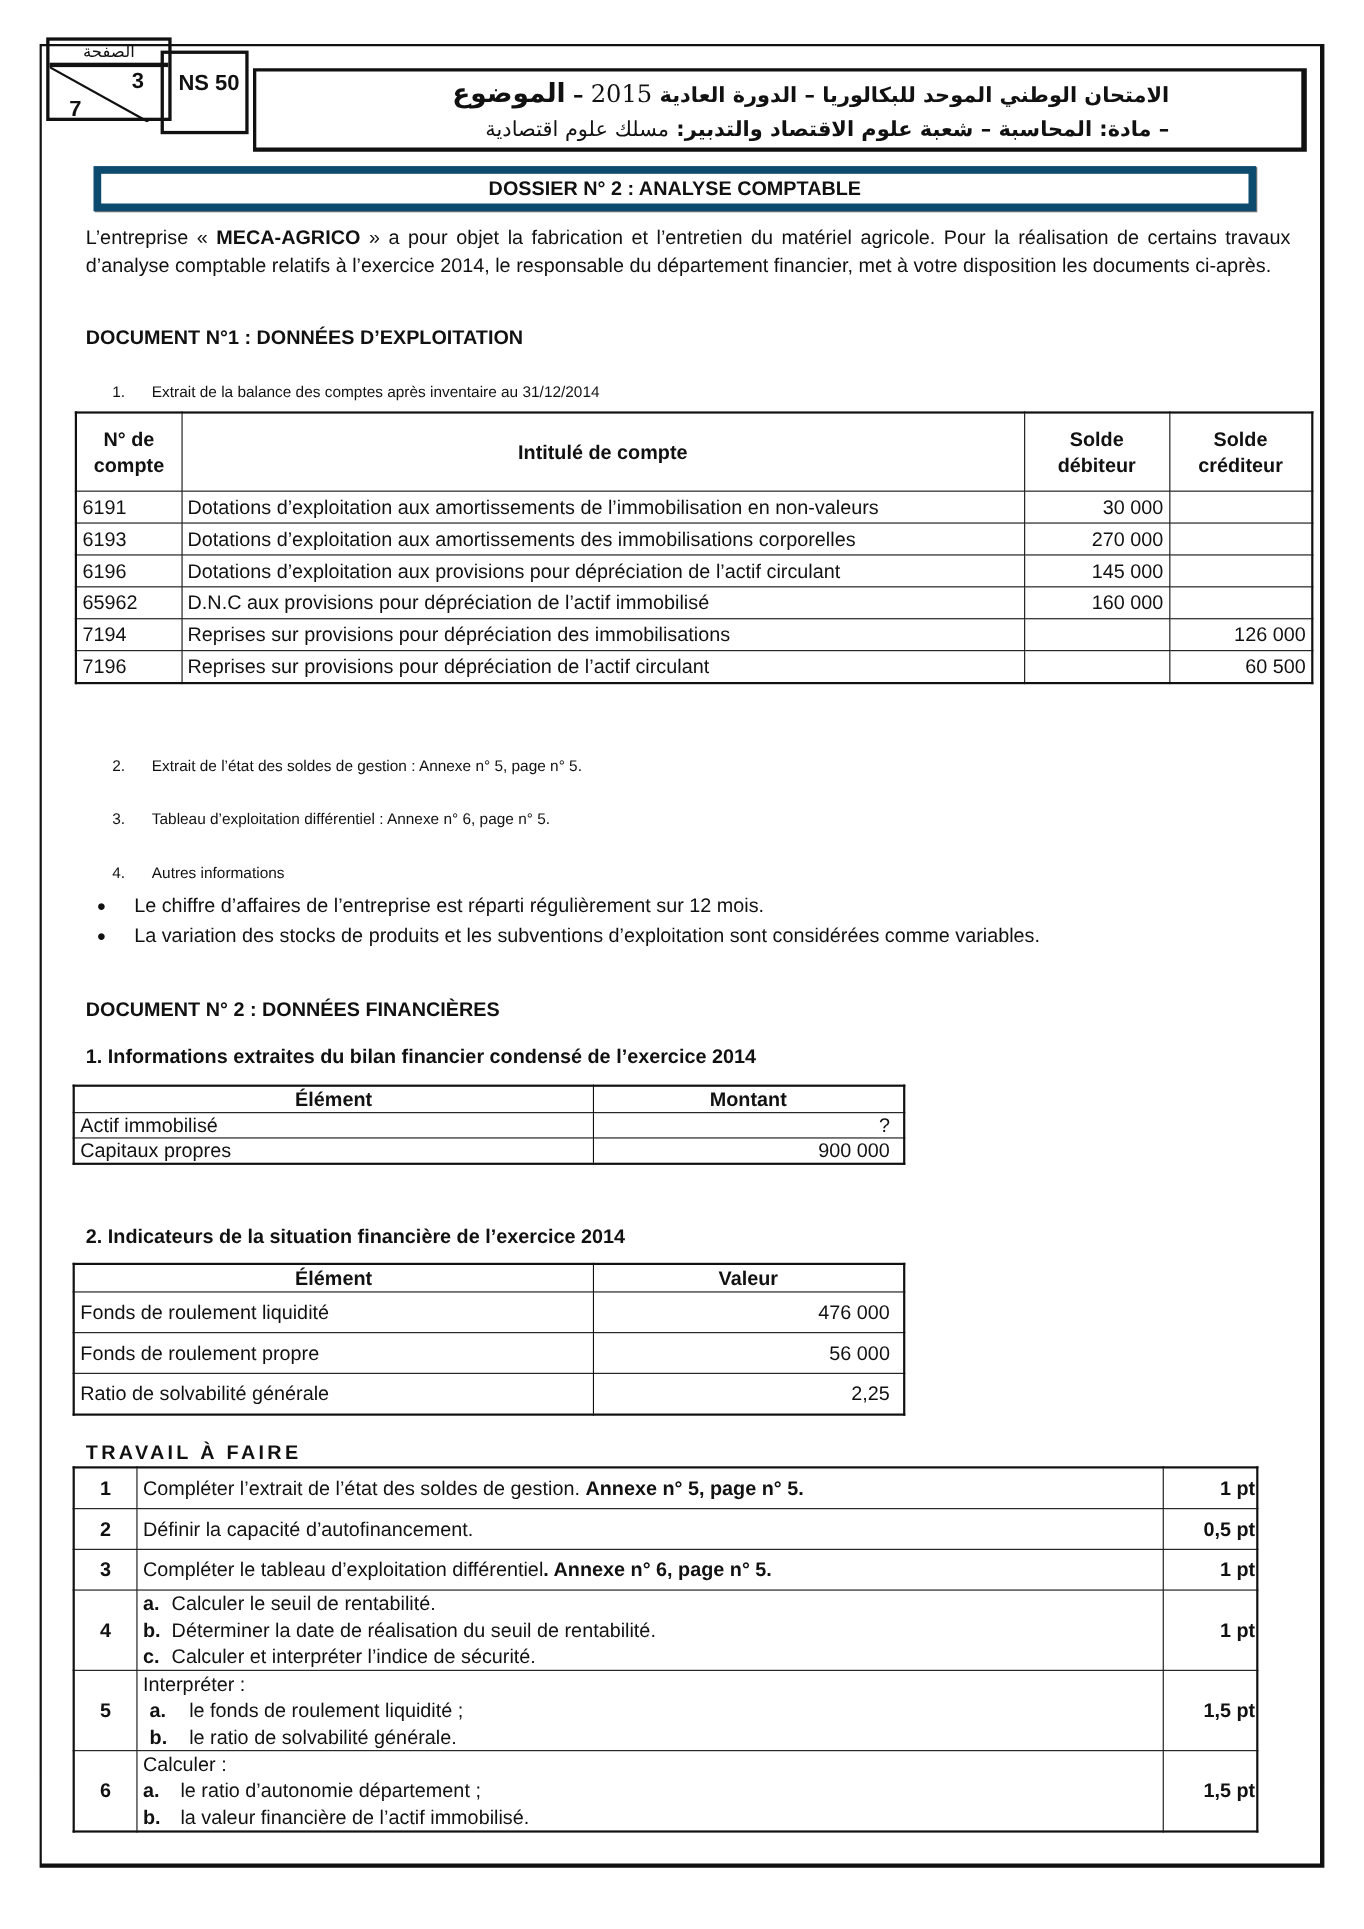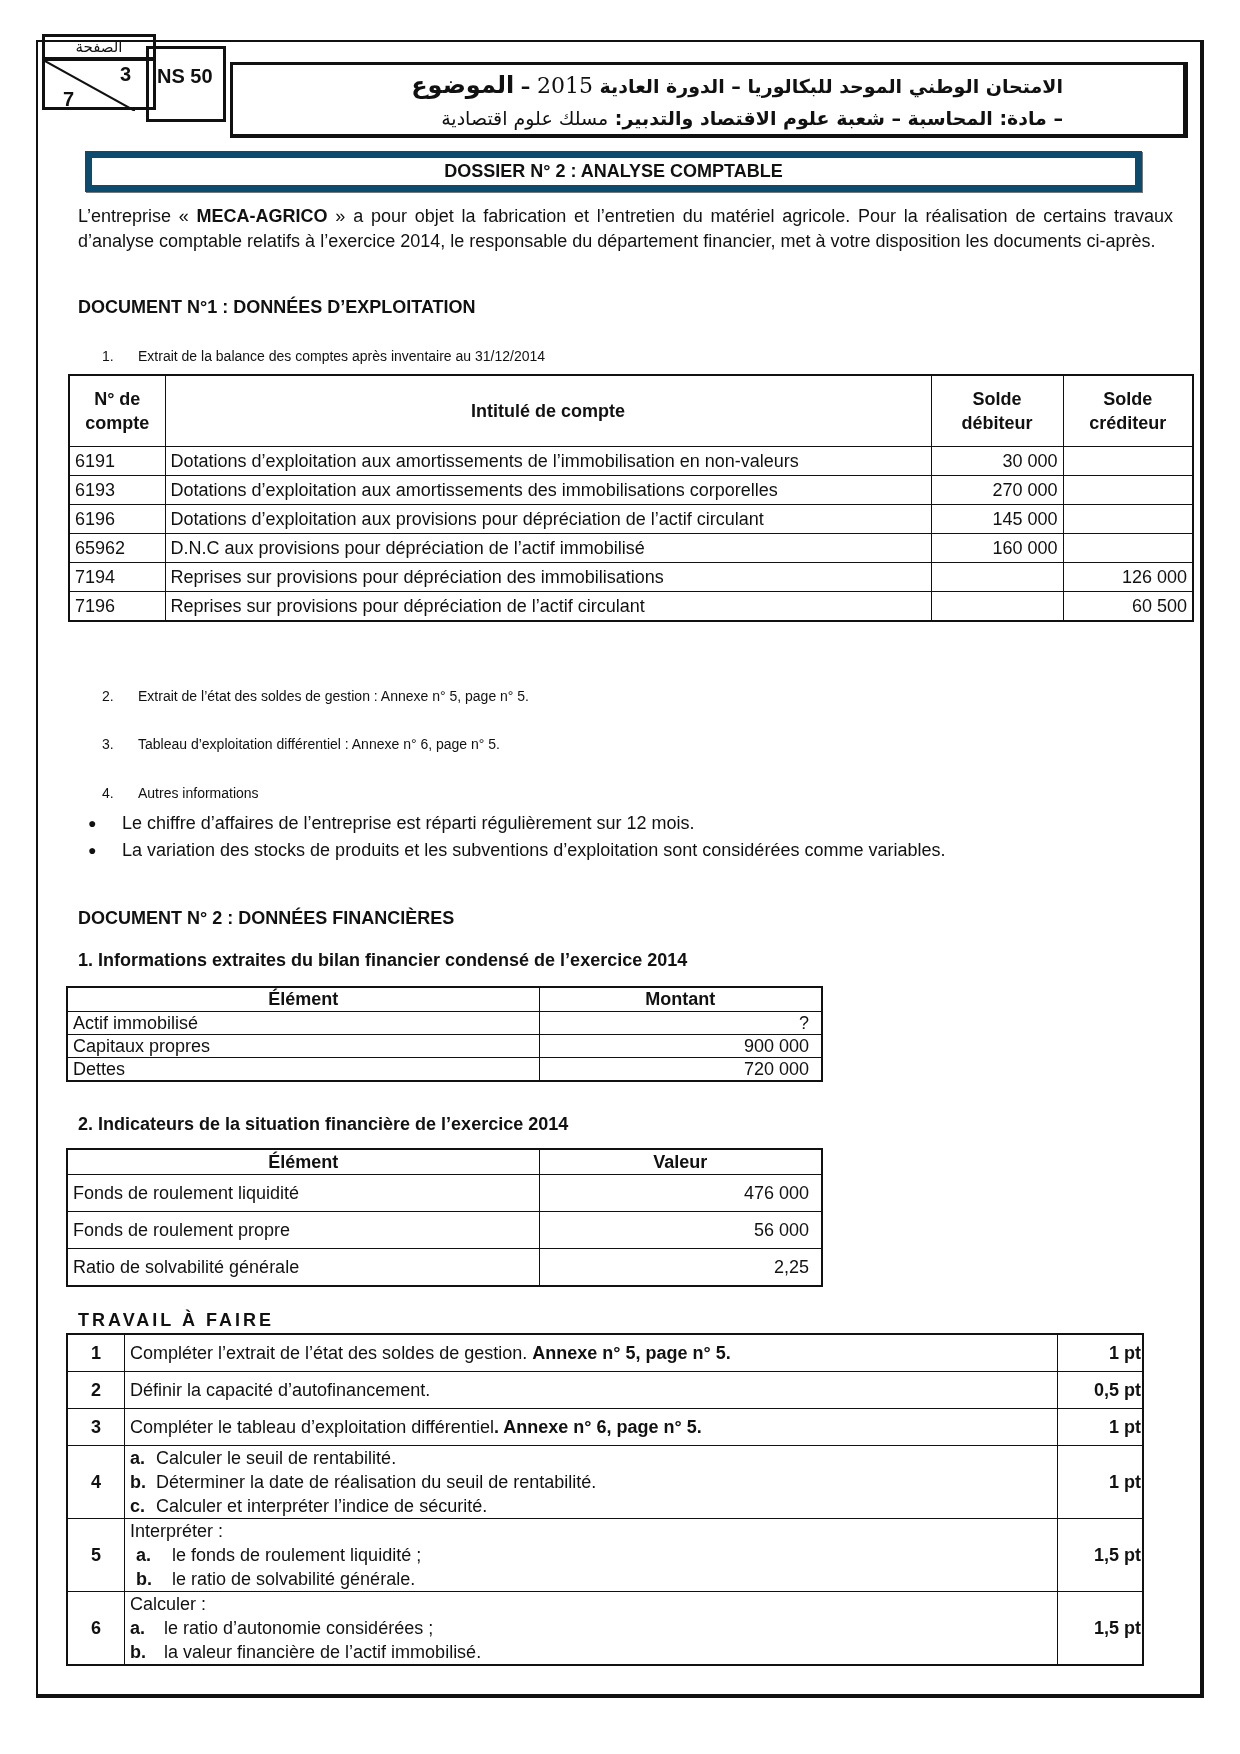--- a/index.html
+++ b/index.html
@@ -6,21 +6,21 @@
   body { width:1240px; height:1754px; position:relative; font-family:"Liberation Sans", sans-serif; color:#111; }
   .page-frame { position:absolute; left:36px; top:40px; width:1168px; height:1658px; border:2px solid #111; border-right-width:4px; border-bottom-width:4px; box-sizing:border-box; }
 
   
   .hdr-page { position:absolute; left:42px; top:34px; width:114px; height:76px; border:3px solid #111; box-sizing:border-box; }
   .hdr-page .lbl { height:20px; border-bottom:4px solid #111; text-align:center; font-size:15px; line-height:20px; direction:rtl; font-family:"DejaVu Sans", sans-serif; }
   .hdr-page .frac { position:relative; height:50px; overflow:hidden; }
   .hdr-page .frac svg { position:absolute; left:0; top:0; }
   .hdr-page .num-top { position:absolute; right:22px; top:2px; font-weight:bold; font-size:20px; }
   .hdr-page .num-bot { position:absolute; left:18px; bottom:0px; font-weight:bold; font-size:20px; }
-  .hdr-code { position:absolute; left:146px; top:46px; width:80px; height:76px; border:3px solid #111; box-sizing:border-box; font-weight:bold; font-size:20px; padding-top:16px; padding-left:8px; }
+  .hdr-code { position:absolute; left:146px; top:46px; width:80px; height:76px; border:3px solid #111; box-sizing:border-box; font-weight:bold; font-size:20px; padding-top:16px; padding-left:8px;text-align:center; }
   .hdr-title { position:absolute; left:230px; top:46px; width:958px; height:76px; border:3px solid #111; border-right-width:5px; border-bottom-width:4px; box-sizing:border-box; direction:rtl; font-family:"DejaVu Sans", sans-serif;margin-top:16px; }
   .hdr-title .l1 { position:absolute; right:120px; top:6px; font-size:19px; font-weight:bold; white-space:nowrap; }
   .hdr-title .l1 .yr { font-family:"DejaVu Serif", serif; font-weight:normal; font-size:22px; }
   .hdr-title .l1 .subj { font-size:24px; }
   .hdr-title .l2 { position:absolute; right:120px; top:42px; font-size:19px; font-weight:bold; white-space:nowrap; }
   .hdr-title .l2 .light { font-weight:normal; }
 
   .dossier { position:absolute; left:85px; top:151px; width:1043px; height:27px; border:7px solid #0c4a6e; box-shadow:1px 1px 0 #777; text-align:center; font-weight:bold; font-size:18px; line-height:27px; }
 
   .intro { position:absolute; left:78px; top:204px; width:1095px; font-size:18px; line-height:25px; text-align:justify; }
@@ -179,24 +179,20 @@
         <th>Montant</th>
       </tr>
   <tr>
         <td>Actif immobilisé</td>
         <td class="num">?</td>
       </tr>
   <tr>
         <td>Capitaux propres</td>
         <td class="num">900 000</td>
       </tr>
-  <tr>
-        <td>Dettes</td>
-        <td class="num">720 000</td>
-      </tr>
 </tbody>
   </table>
 
 <div class="sec-title" style="top:1114px;">2. Indicateurs de la situation financière de l’exercice 2014</div>
 
 <table class="fin2">
   <colgroup>
       <col style="width:472px">
       <col>
     </colgroup>
@@ -254,19 +250,19 @@
       <span class="sub">Interpréter :</span>
       <span class="sub ind"><b style="min-width:36px">a.</b><span>le fonds de roulement liquidité ;</span></span>
       <span class="sub ind"><b style="min-width:36px">b.</b><span>le ratio de solvabilité générale.</span></span>
     </td>
     <td class="pts">1,5 pt</td>
   </tr>
   <tr class="multi">
     <td class="n">6</td>
     <td>
       <span class="sub">Calculer :</span>
-      <span class="sub"><b style="min-width:34px">a.</b><span>le ratio d’autonomie considérées ;</span></span>
+      <span class="sub"><b style="min-width:34px">a.</b><span>le ratio d’autonomie département ;</span></span>
       <span class="sub"><b style="min-width:34px">b.</b><span>la valeur financière de l’actif immobilisé.</span></span>
     </td>
     <td class="pts">1,5 pt</td>
   </tr>
 </tbody>
   </table>
 
 </body></html>

